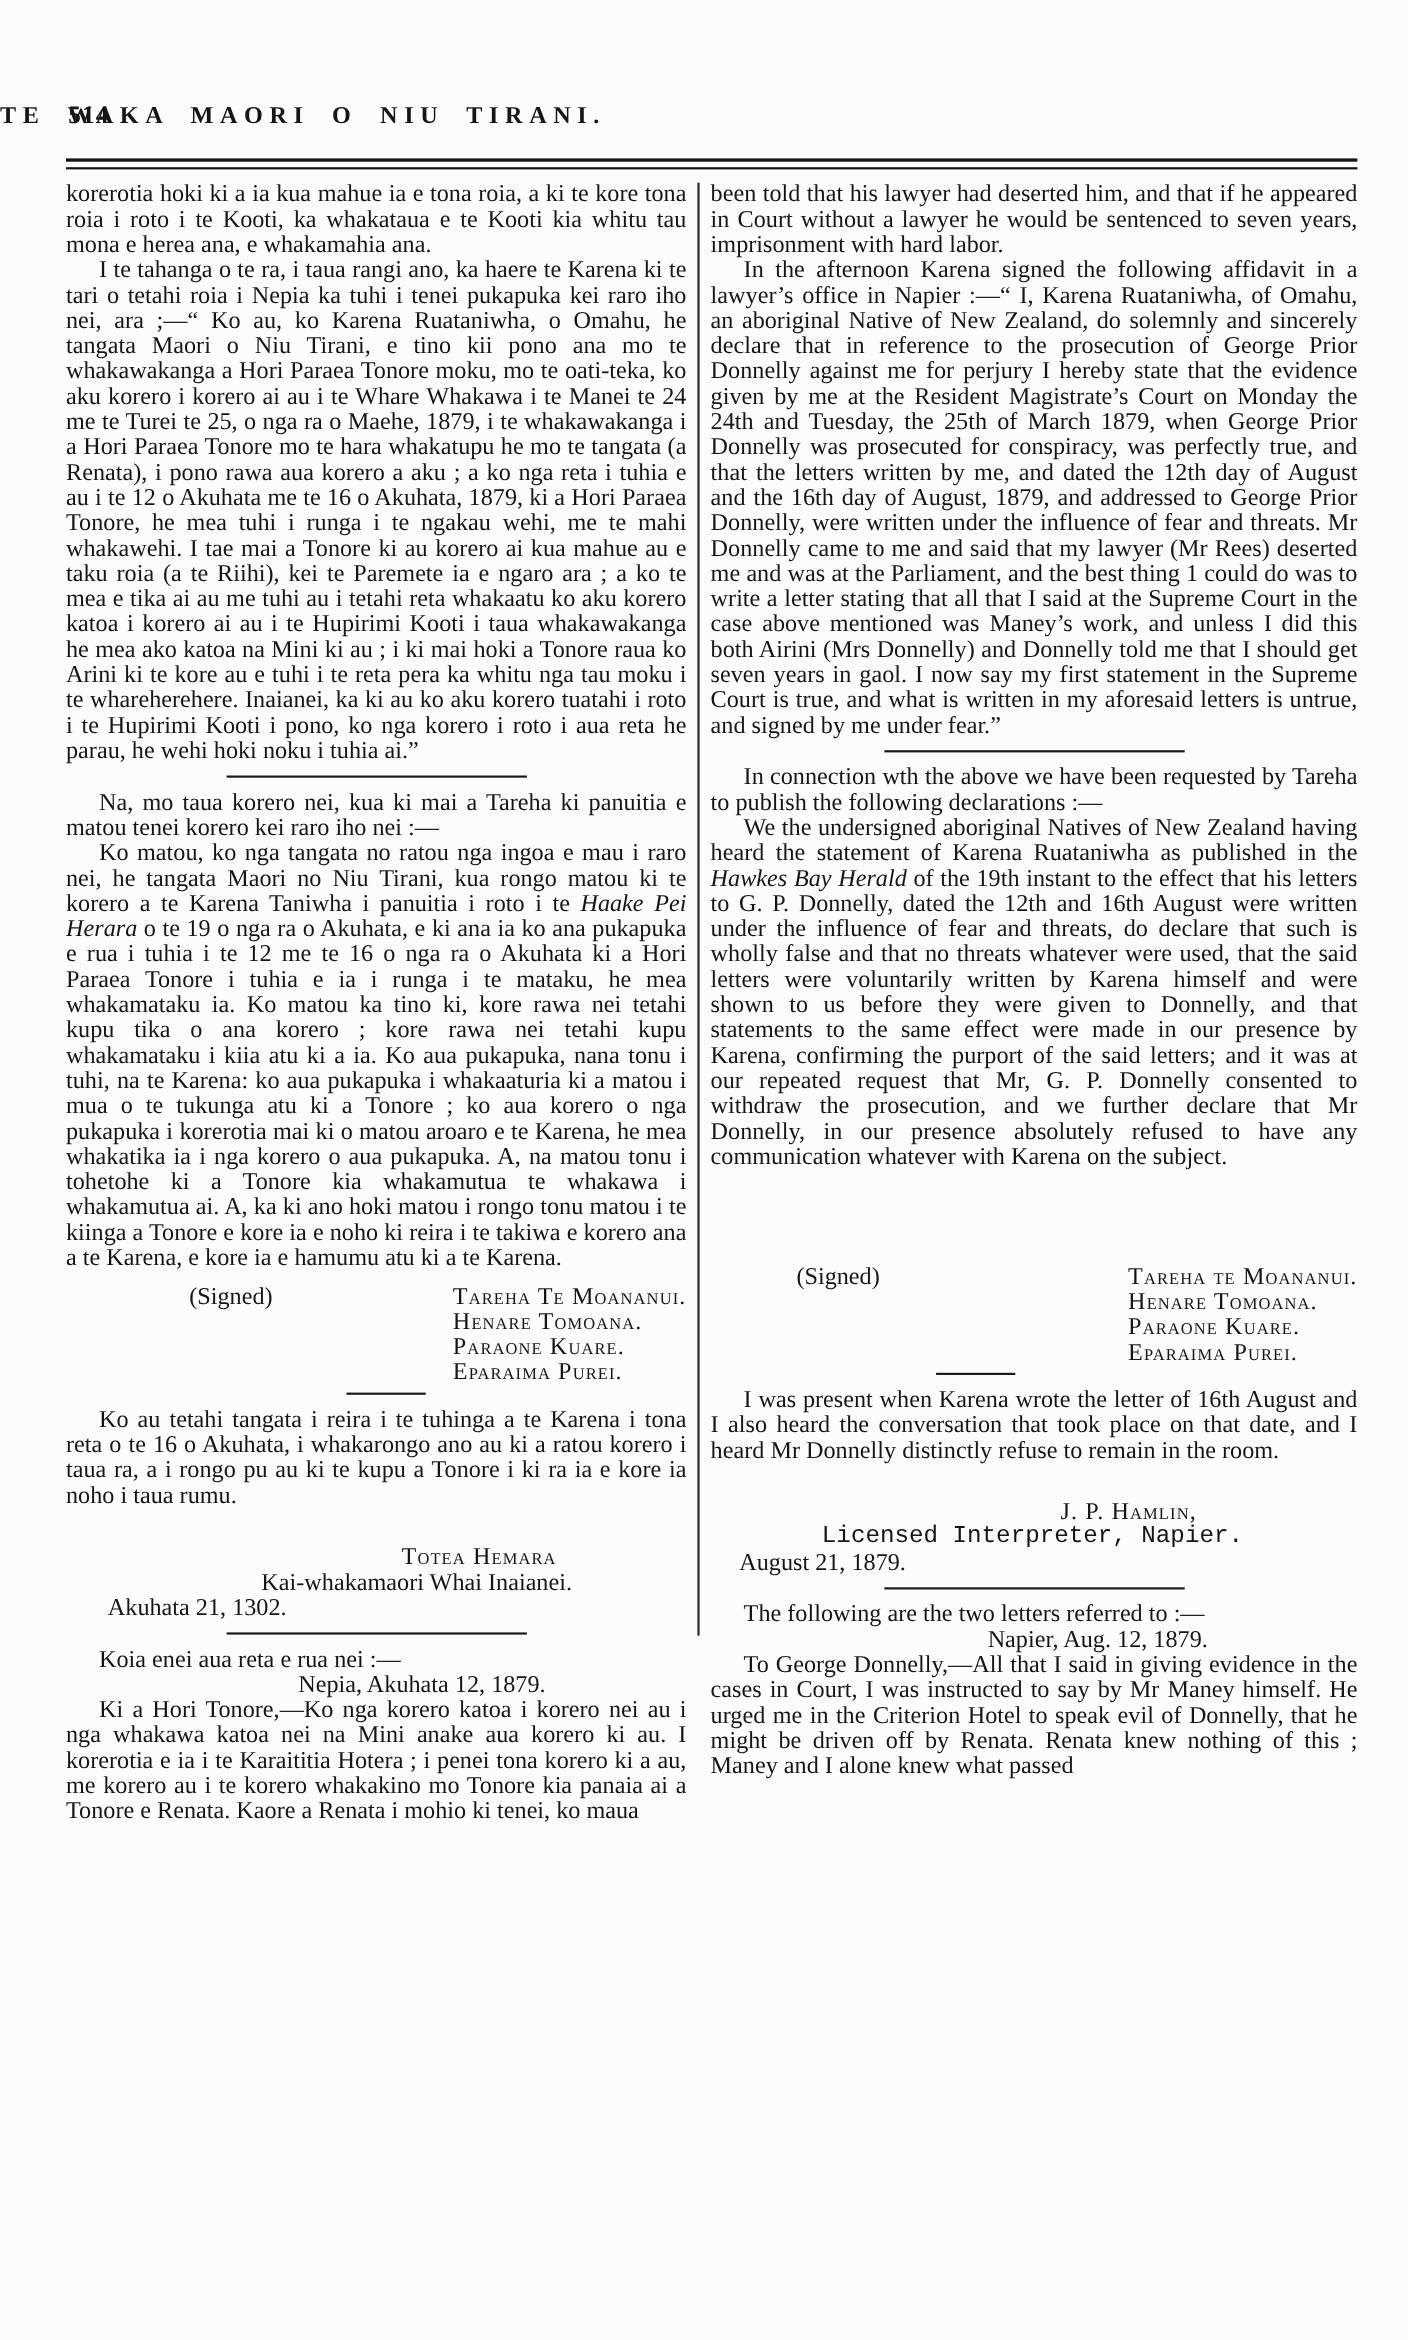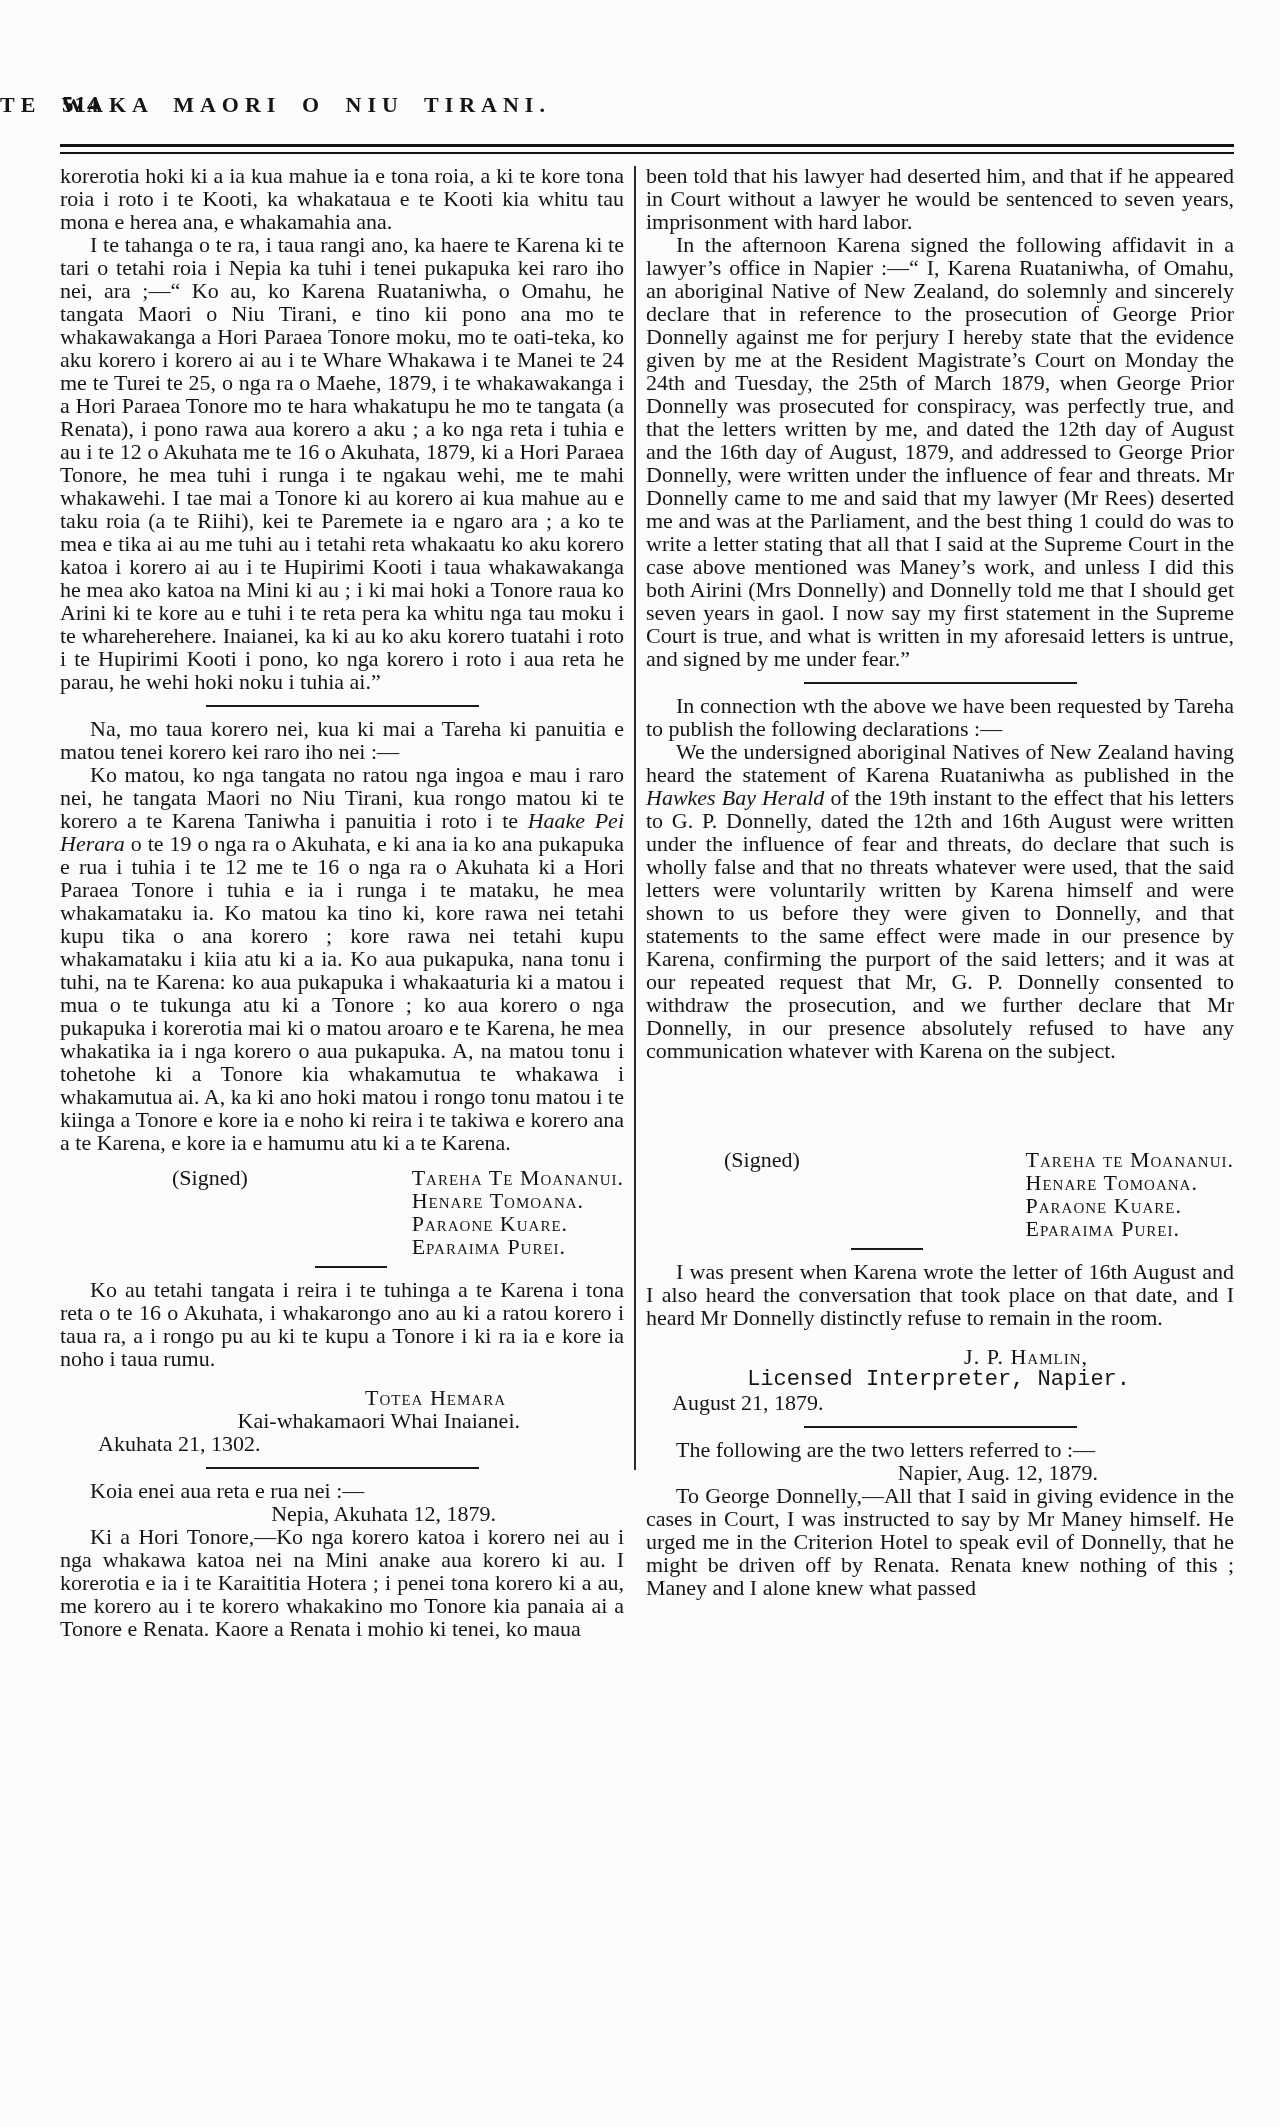--- a/index.html
+++ b/index.html
@@ -25,21 +25,21 @@
   .rule-short{border:none;border-top:2px solid #1a1a1a;width:72px;margin:8px 0 10px 255px;}
   .col-right .rule-short{margin-left:205px;}
   .sig-block{display:flex;margin:12px 0 0;justify-content:space-between;}
   .sig-label{flex:none;}
   .col-left .sig-label{margin-left:112px;}
   .col-left .sig-names{margin-left:52px;}
   .col-right .sig-block{margin-top:86px;}
   .col-right .sig-label{margin-left:78px;}
   .col-right .sig-names{margin-left:46px;}
   .sig-names div{font-variant:small-caps;letter-spacing:1px;}
-  .attest-name{text-align:right;font-variant:small-caps;letter-spacing:1px;margin-top:16px;}
+  .attest-name{text-align:right;font-variant:small-caps;letter-spacing:1px;margin-top:33px;}
   .col-left .attest-name{padding-right:118px;}
   .col-right .attest-name{padding-right:146px;}
   .attest-role{text-align:right;}
   .col-left .attest-role{padding-right:104px;}
   .col-right .attest-role{padding-right:104px;font-family:Liberation Mono, monospace;}
   .attest-date{margin-top:0;}
   .col-left .attest-date{text-indent:38px;}
   .col-right .attest-date{text-indent:26px;}
   .dateline{text-align:right;}
   .col-left .dateline{padding-right:128px;}

